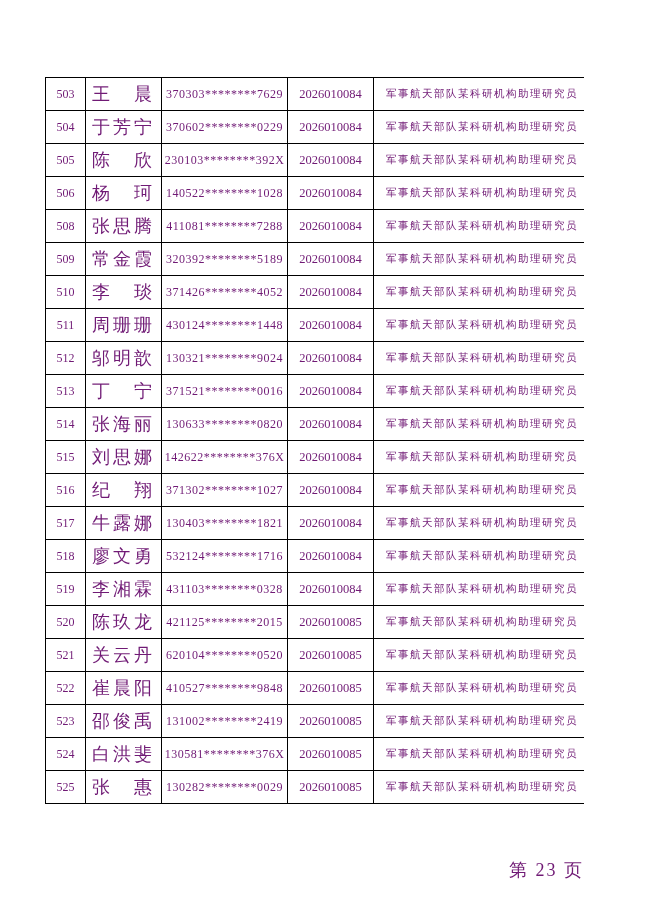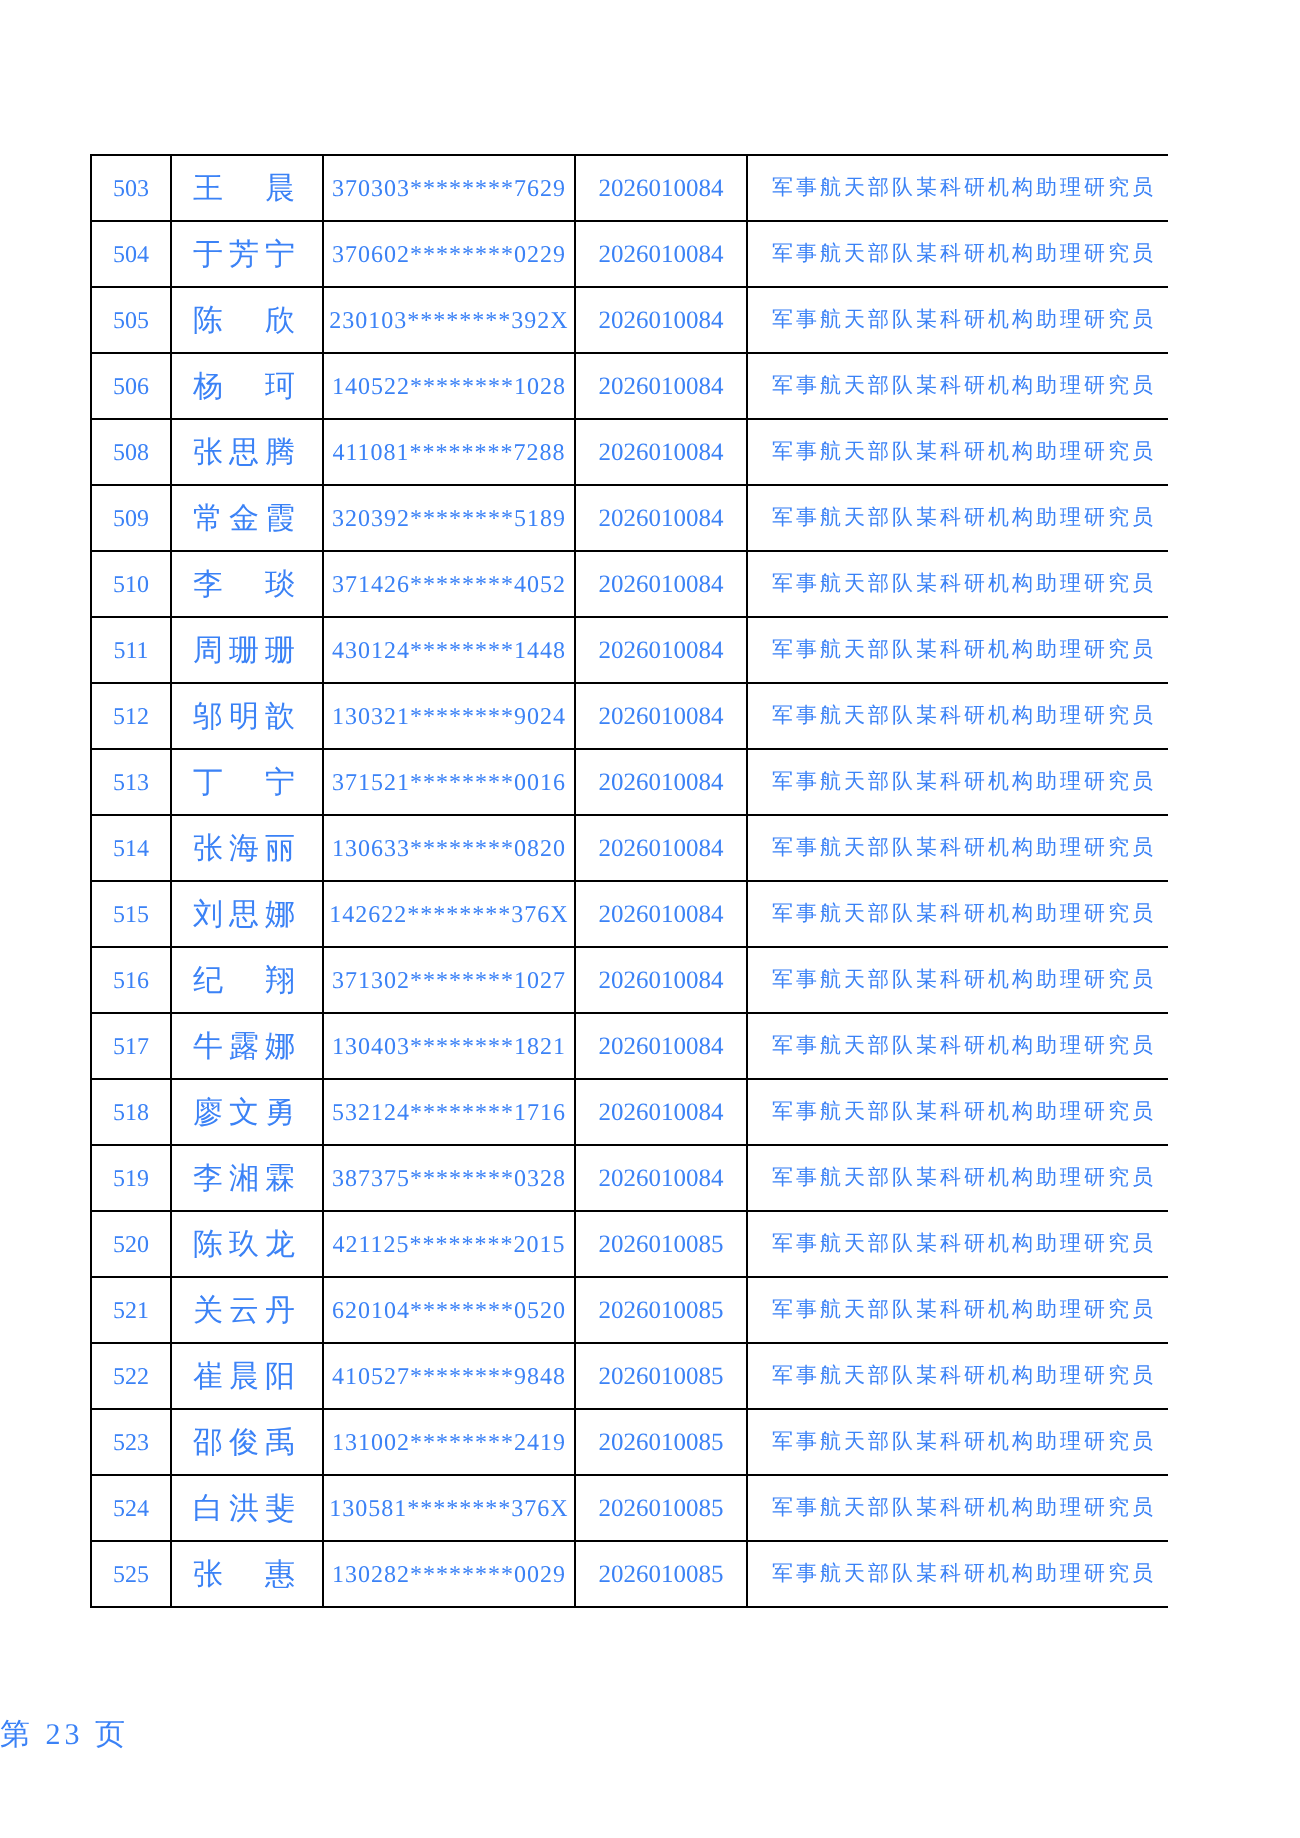--- a/index.html
+++ b/index.html
@@ -2,52 +2,52 @@
 <html><head>
 <meta charset="utf-8">
 <style>
   html, body { margin: 0; padding: 0; background: #ffffff; }
   .page {
     position: relative;
     width: 584px;
     height: 919px;
     background: #ffffff;
     font-family: "Liberation Serif", "DejaVu Serif", serif;
-    color: #3b82f6;
+    color: #701a75;
     overflow: hidden;
   }
   table.roster {
     position: absolute;
     left: 45px;
     top: 77px;
     width: 545px;
     border-collapse: collapse;
     table-layout: fixed;
   }
   table.roster td {
     border: 1px solid #000000;
     height: 32px;
     padding: 0 2px;
     text-align: center;
     vertical-align: middle;
     white-space: nowrap;
     overflow: hidden;
   }
   td.seq  { font-size: 12px; }
-  td.name { font-size: 15px; letter-spacing: 3px; }
+  td.name { font-size: 18px; letter-spacing: 3px; }
   td.idno { font-size: 12px; letter-spacing: 0.5px; }
   td.code { font-size: 12.5px; }
   td.pos  { font-size: 10.5px; letter-spacing: 1.5px; font-family: Liberation Serif, serif; }
   .footer {
     position: absolute;
     left: 0;
     top: 858px;
     width: 100%;
-    text-align: left;
-    font-size: 15px;
+    text-align: right;
+    font-size: 18px;
     letter-spacing: 2px;
   }
 </style>
 </head>
 <body>
 
 <div class="page">
   <table class="roster">
     <colgroup>
       <col style="width:40px">
@@ -158,21 +158,21 @@
         <tr>
           <td class="seq">518</td>
           <td class="name">廖文勇</td>
           <td class="idno">532124********1716</td>
           <td class="code">2026010084</td>
           <td class="pos">军事航天部队某科研机构助理研究员</td>
         </tr>
         <tr>
           <td class="seq">519</td>
           <td class="name">李湘霖</td>
-          <td class="idno">387375********0328</td>
+          <td class="idno">431103********0328</td>
           <td class="code">2026010084</td>
           <td class="pos">军事航天部队某科研机构助理研究员</td>
         </tr>
         <tr>
           <td class="seq">520</td>
           <td class="name">陈玖龙</td>
           <td class="idno">421125********2015</td>
           <td class="code">2026010085</td>
           <td class="pos">军事航天部队某科研机构助理研究员</td>
         </tr>

